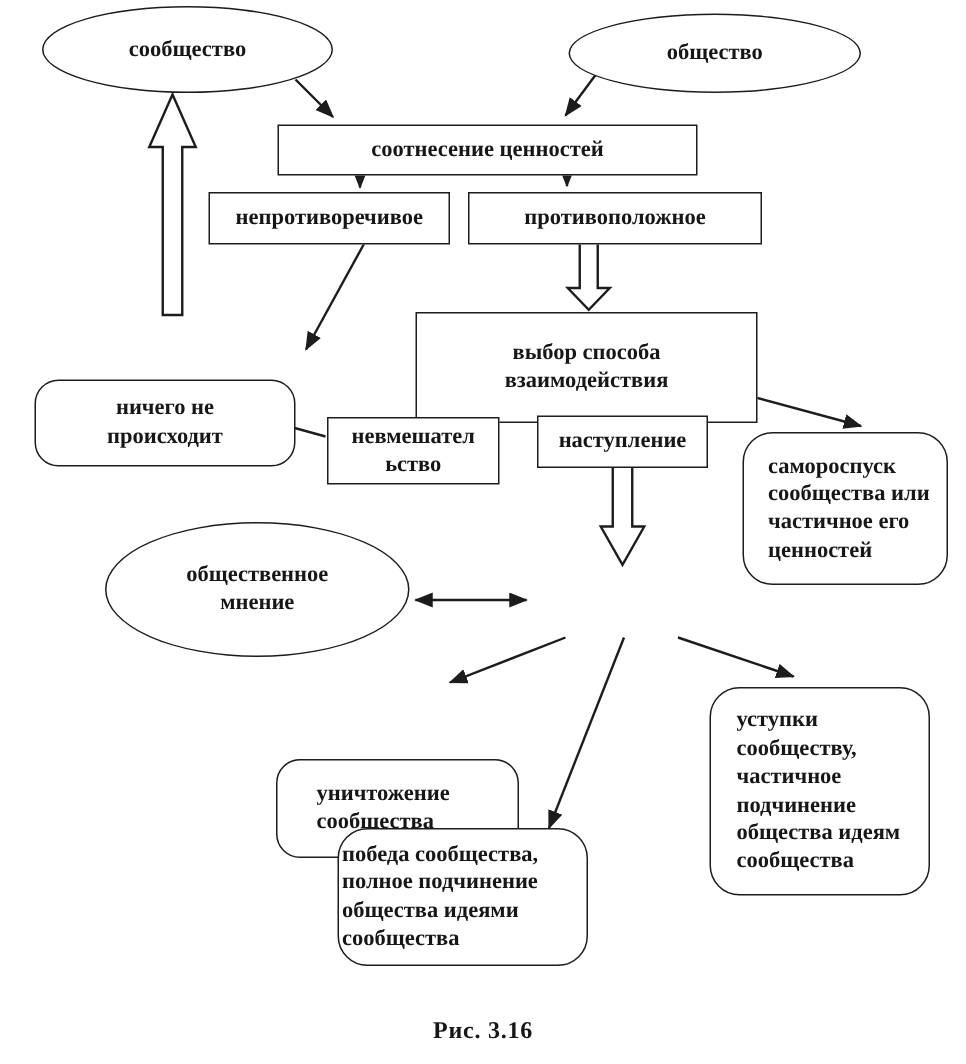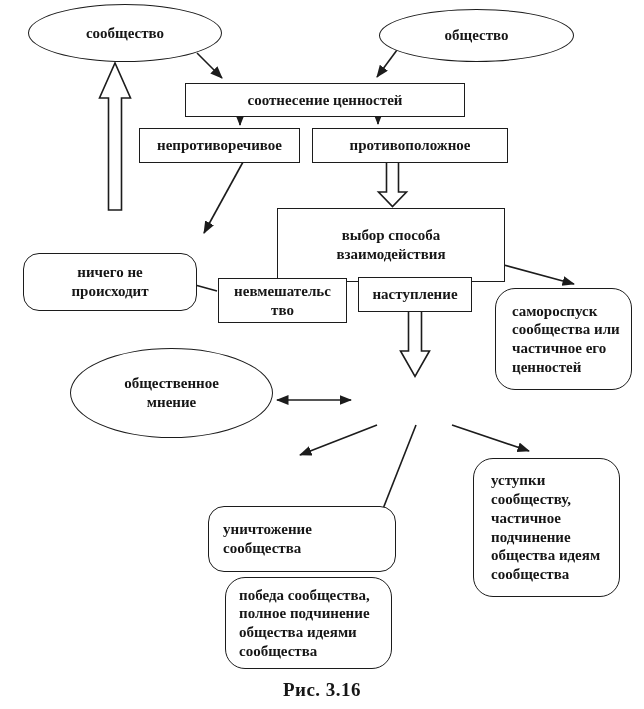--- a/index.html
+++ b/index.html
@@ -37,21 +37,21 @@
     text-align: left;
   }
   .breakall { word-break: break-all; }
   .caption {
     position: absolute;
     left: 0;
     top: 679px;
     width: 644px;
     text-align: center;
     font-weight: bold;
-    font-size: 19px;
+    font-size: 16px;
     letter-spacing: 0.5px;
   }
   svg path, svg line { shape-rendering: geometricPrecision; }
 </style>
 </head>
 <body>
 
 <div class="page">
 
   <svg class="layer" width="644" height="709" viewBox="0 0 644 709">
@@ -108,42 +108,42 @@
   </div>
 
   <div class="node round" style="left:23px; top:209px; width:174px; height:58px; padding:0 36px;">
     <span>ничего не происходит</span>
   </div>
 
   <div class="node" style="left:277px; top:208px; width:228px; height:74px; padding:0 28px;">
     <span>выбор способа взаимодействия</span>
   </div>
 
-  <div class="node breakall" style="left:218px; top:278px; width:129px; height:45px; padding:0 15px;">
+  <div class="node breakall" style="left:218px; top:278px; width:115px; height:45px; padding:0 15px;">
     <span>невмешательство</span>
   </div>
 
   <div class="node" style="left:358px; top:277px; width:114px; height:35px;">
     <span>наступление</span>
   </div>
 
   <div class="node round-lg left-text" style="left:495px; top:288px; width:137px; height:102px; padding:0 6px 0 16px;">
     <span>самороспуск сообщества или частичное его ценностей</span>
   </div>
 
   <div class="node ellipse" style="left:70px; top:348px; width:203px; height:90px; padding:0 30px;">
     <span>общественное мнение</span>
   </div>
 
 
-  <div class="node round left-text" style="left:208px; top:462px; width:188px; height:66px; padding:0 8px 0 14px;">
+  <div class="node round left-text" style="left:184px; top:462px; width:162px; height:66px; padding:0 8px 0 26px;">
     <span>уничтожение сообщества</span>
   </div>
 
-  <div class="node round-lg left-text" style="left:225px; top:577px; width:167px; height:92px; padding:0 6px 0 13px;">
+  <div class="node round-lg left-text" style="left:225px; top:552px; width:167px; height:92px; padding:0 6px 0 2px;">
     <span>победа сообщества, полное подчинение общества идеями сообщества</span>
   </div>
 
   <div class="node round-lg left-text" style="left:473px; top:458px; width:147px; height:139px; padding:0 4px 0 17px;">
     <span>уступки сообществу, частичное подчинение общества идеям сообщества</span>
   </div>
 
   <div class="caption">Рис. 3.16</div>
 
 </div>

